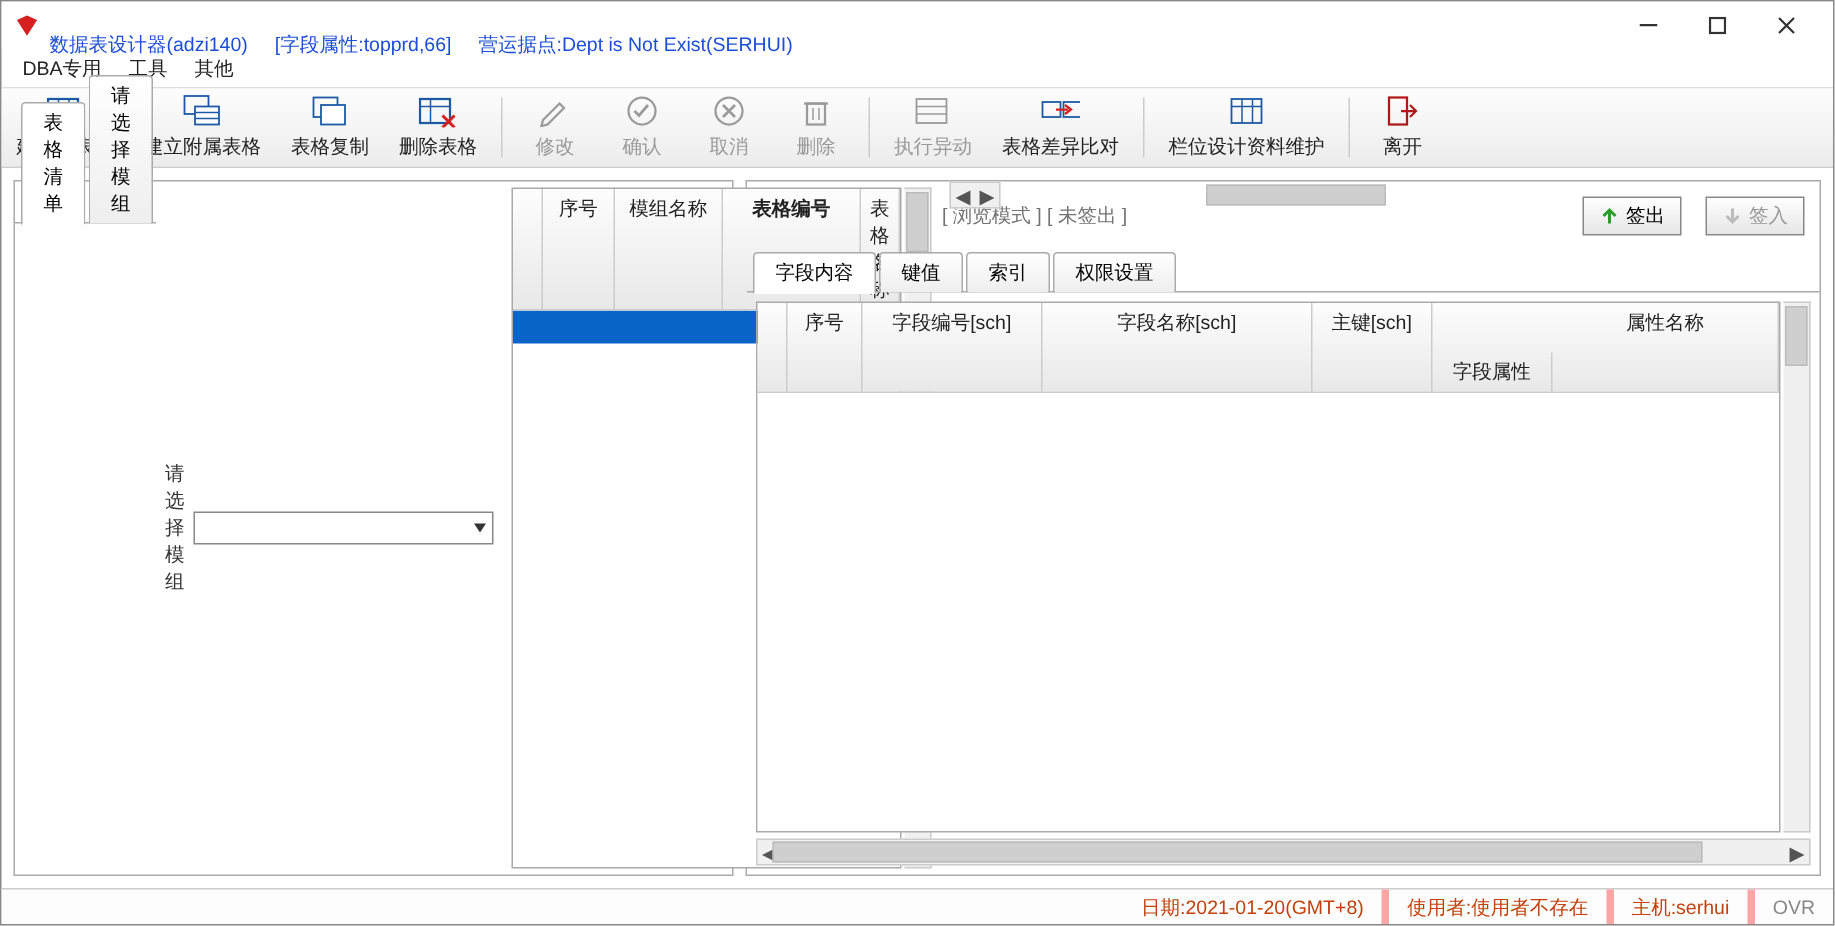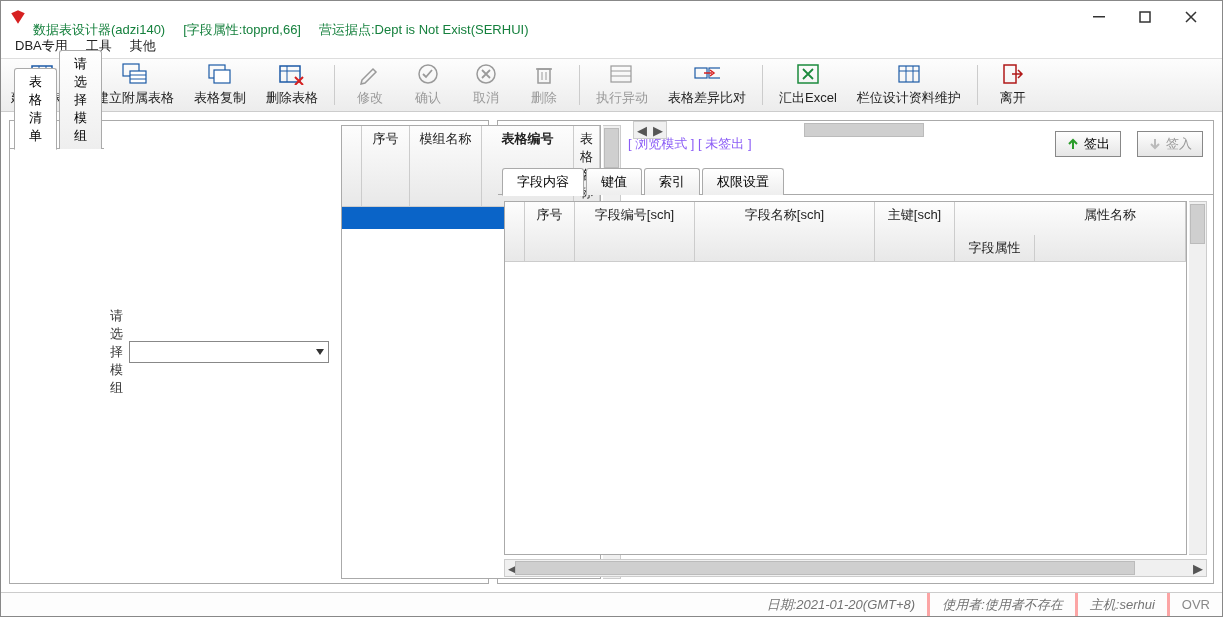--- a/index.html
+++ b/index.html
@@ -1,21 +1,21 @@
 <!DOCTYPE html>
 <html><head>
 <meta charset="utf-8">
 <style>
 * { box-sizing: border-box; margin: 0; padding: 0; font-family: "Microsoft YaHei", SimSun, Arial, sans-serif; font-size: 13px; }
 body { background: #fff; width: 1223px; height: 617px; overflow: hidden; display: flex; flex-direction: column; border: 1px solid #888; }
 
 
 .titlebar { height: 32px; display: flex; align-items: center; padding: 0 8px; background: #fff; }
 .titlebar .logo { width: 18px; height: 18px; margin-right: 6px; }
-.titlebar .title-text { color: #15803d; margin-top: 25px; }
+.titlebar .title-text { color: #1d4ed8; margin-top: 25px; }
 .titlebar .spacer { flex: 1; }
 .titlebar .win-btn { width: 46px; height: 32px; display: flex; align-items: center; justify-content: center; color: #333; cursor: pointer; }
 
 
 .menubar { height: 26px; display: flex; align-items: center; padding: 0 6px; gap: 2px; border-bottom: 1px solid #ddd; }
 .menubar .menu-item { padding: 3px 8px; cursor: pointer; color: #222; }
 
 
 .toolbar { display: flex; align-items: stretch; background: linear-gradient(#fdfdfd,#ececec); border-bottom: 1px solid #ccc; padding: 2px 0; }
 .tool-btn { display: flex; flex-direction: column; align-items: center; justify-content: center; padding: 2px 10px; min-width: 58px; cursor: pointer; color: #222; }
@@ -55,35 +55,35 @@
 .grid-vscroll { width:18px; background:#f0f0f0; border:1px solid #ccc; border-left:none; margin:4px 6px 4px 0; position:relative; }
 .grid-vscroll .thumb { position:absolute; left:1px; right:1px; top:2px; height:40px; background:#cfcfcf; border:1px solid #bbb; }
 .grid-hscroll { height:18px; background:#f0f0f0; border:1px solid #ccc; margin:0 6px 6px 6px; position:relative; display:flex; align-items:center; }
 .grid-hscroll .thumb { position:absolute; top:1px; bottom:1px; left: 170px; width:120px; background:#cfcfcf; border:1px solid #bbb; }
 .grid-hscroll .arrow-l,.grid-hscroll .arrow-r { width:16px; height:100%; display:flex; align-items:center; justify-content:center; color:#555; }
 .grid-hscroll .arrow-r { margin-left:auto; }
 
 
 .right-top { display:flex; align-items:center; padding:6px 10px; gap:10px; }
 .grid-icon-large { width:40px; height:34px; }
-.mode-lbls { color:#8b5cf6; padding-left:70px; }
+.mode-lbls { color:#737373; padding-left:70px; }
 .right-top .flex-sp { flex:1; }
 .act-btn { height:26px; padding: 0 10px; display:flex; align-items:center; gap:4px; border:1px solid #888; background: linear-gradient(#fefefe,#e6e6e6); cursor:pointer; margin-left:6px; }
 .act-btn.disabled { color:#999; cursor: default; }
 
 
 .right-tabs { display:flex; align-items:flex-end; height:28px; padding-left:4px; position:relative; }
 .right-tabs::after { content:""; position:absolute; left:0; right:0; bottom:0; height:1px; background:#aaa; }
 
 
 .right-grid-wrap { flex:1; display:flex; min-height:0; }
 
 
 .status { height:24px; display:flex; align-items:center; border-top:1px solid #ccc; background:#fdfdfd; font-size:13px; }
-.status .sseg { padding: 0 12px; border-right:3px solid #fca5a5; color:#737373; height:100%; display:flex; align-items:center;font-style:italic; }
+.status .sseg { padding: 0 12px; border-right:5px solid #fca5a5; color:#c2410c; height:100%; display:flex; align-items:center; }
 .status .fill { flex:1; }
 .status .ovr { margin-left:auto; padding:0 12px; color:#888; }
 
 
 svg { display:block; }
 </style>
 </head>
 <body>
 
 <div class="titlebar">
@@ -219,29 +219,20 @@
         <svg width="28" height="22">
           <rect x="1" y="5" width="12" height="10" fill="none" stroke="#1c5aa6" stroke-width="1.2"></rect>
           <rect x="15" y="5" width="12" height="10" fill="none" stroke="#1c5aa6" stroke-width="1.2"></rect>
           <path d="M10 10 h8" stroke="#d62020" stroke-width="1.5"></path>
           <path d="M16 7 l4 3 l-4 3" fill="none" stroke="#d62020" stroke-width="1.5"></path>
         </svg>
       </span>
     <span>表格差异比对</span>
   </div>
   <div class="tool-sep"></div>
-  <div class="tool-btn">
-    <span class="ticon">
-        <svg width="24" height="22">
-          <rect x="2" y="2" width="20" height="18" fill="none" stroke="#1b8a3d" stroke-width="1.5"></rect>
-          <path d="M7 6 l10 10 M17 6 l-10 10" stroke="#1b8a3d" stroke-width="1.8"></path>
-        </svg>
-      </span>
-    <span>汇出Excel</span>
-  </div>
   <div class="tool-btn">
     <span class="ticon">
         <svg width="24" height="22">
           <rect x="2" y="3" width="20" height="16" fill="none" stroke="#1c5aa6" stroke-width="1.2"></rect>
           <line x1="2" y1="8" x2="22" y2="8" stroke="#1c5aa6"></line>
           <line x1="9" y1="3" x2="9" y2="19" stroke="#1c5aa6"></line>
           <line x1="16" y1="3" x2="16" y2="19" stroke="#1c5aa6"></line>
         </svg>
       </span>
     <span>栏位设计资料维护</span>

